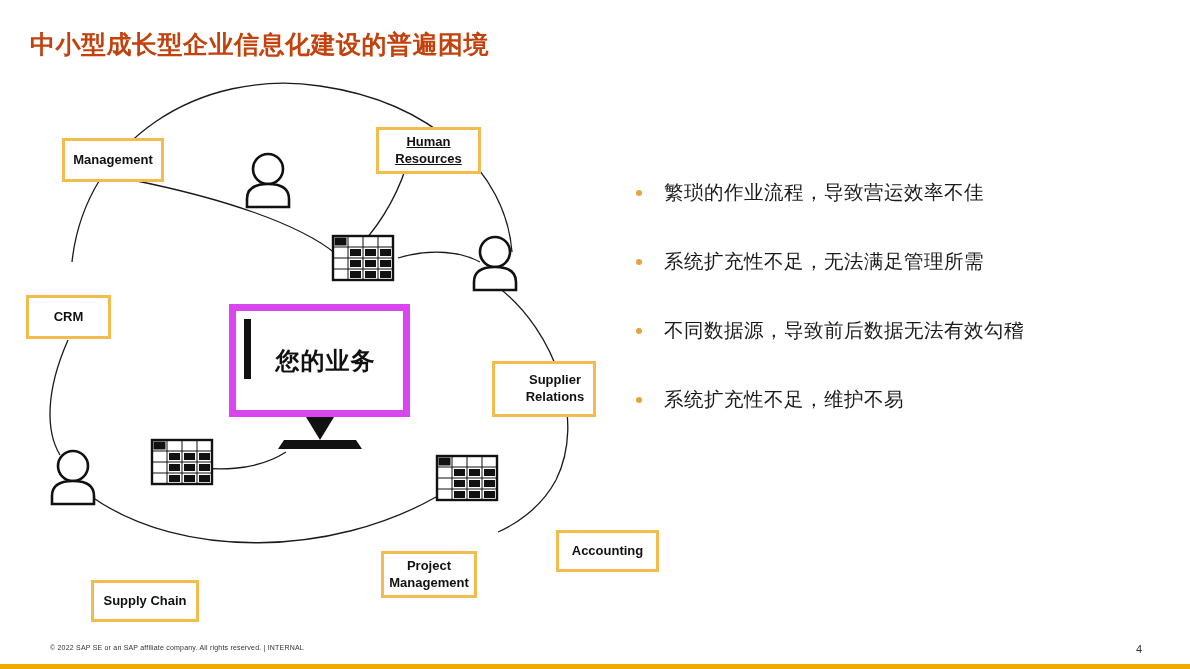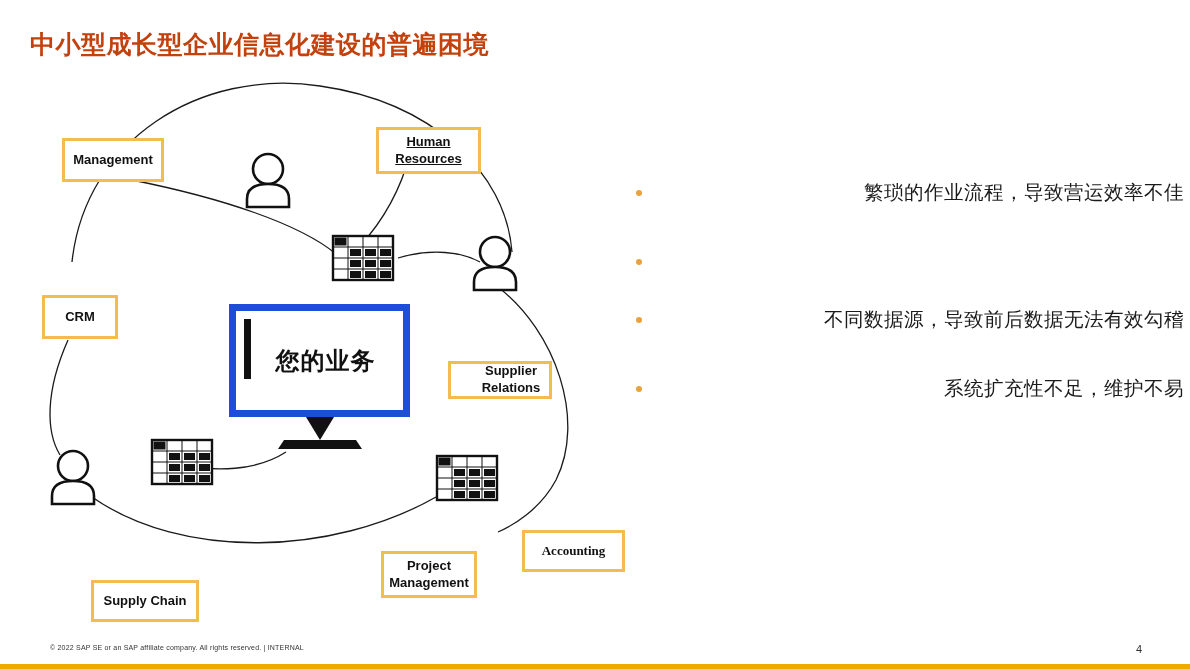--- a/index.html
+++ b/index.html
@@ -9,33 +9,33 @@
 
   .title { position:absolute; left:30px; top:28px; font-size:25px; font-weight:bold; color:#c2410c; letter-spacing:0.5px; }
 
   .diagram-svg { position:absolute; left:0; top:0; z-index:1; }
 
   .node { position:absolute; z-index:3; border:3px solid #F2BC4F; background:#fff;
           display:flex; align-items:center; justify-content:center; text-align:center;
           font-weight:bold; font-size:13px; color:#111; white-space:pre-line; line-height:1.3; }
   .node-financials { left:62px;  top:138px; width:102px; height:44px; }
   .node-hr         { left:376px; top:127px; width:105px; height:47px;text-decoration:underline; }
-  .node-crm        { left:42px;  top:295px; width:76px; height:44px; }
-  .node-supplier   { left:448px; top:361px; width:104px; height:38px;padding-left:22px; }
-  .node-accounting { left:522px; top:530px; width:103px; height:42px;font-family:Liberation Serif, serif; }
+  .node-crm        { left:26px;  top:295px; width:85px; height:44px; }
+  .node-supplier   { left:492px; top:361px; width:104px; height:56px;padding-left:22px; }
+  .node-accounting { left:556px; top:530px; width:103px; height:42px; }
   .node-project    { left:381px; top:551px; width:96px; height:47px; }
   .node-supply     { left:91px;  top:580px; width:108px; height:42px; }
 
   .monitor { position:absolute; z-index:2; left:229px; top:304px; width:181px; height:113px;
-             border:7px solid #1d4ed8; background:#fff; display:flex; align-items:center; justify-content:center; }
+             border:7px solid #d946ef; background:#fff; display:flex; align-items:center; justify-content:center; }
   .monitor-bar { position:absolute; left:8px; top:8px; width:7px; height:60px; background:#111; }
   .monitor-text { font-size:24px; font-weight:bold; color:#111; margin-left:12px; letter-spacing:1px; }
 
   .bullets { position:absolute; z-index:3; left:636px; top:178px; width:548px; }
-  .bullet-row { display:flex; align-items:flex-start; margin-bottom:40px;justify-content:space-between; }
+  .bullet-row { display:flex; align-items:flex-start; margin-bottom:40px; }
   .bullet-dot { width:6px; height:6px; border-radius:50%; background:#E8A33D; margin:12px 22px 0 0; flex:none; }
   .bullet-text { font-size:19.5px; line-height:29px; color:#1a1a1a; letter-spacing:0.5px; }
 
   .footer { position:absolute; left:50px; bottom:18px; font-size:7px; color:#333; letter-spacing:0.2px; z-index:3; }
   .page-num { position:absolute; right:48px; bottom:14px; font-size:11px; color:#333; z-index:3; }
   .bottom-bar { position:absolute; left:0; bottom:0; width:100%; height:5px; background:#F0AB00; z-index:4; }
 </style>
 </head>
 <body>
 
@@ -106,20 +106,21 @@
 Management</div>
   <div class="node node-supply">Supply Chain</div>
 
   <div class="bullets">
     <div class="bullet-row">
       <span class="bullet-dot"></span>
       <span class="bullet-text">繁琐的作业流程，导致营运效率不佳</span>
     </div>
     <div class="bullet-row">
       <span class="bullet-dot"></span>
+      <span class="bullet-text">系统扩充性不足，无法满足管理所需</span>
     </div>
     <div class="bullet-row">
       <span class="bullet-dot"></span>
       <span class="bullet-text">不同数据源，导致前后数据无法有效勾稽</span>
     </div>
     <div class="bullet-row">
       <span class="bullet-dot"></span>
       <span class="bullet-text">系统扩充性不足，维护不易</span>
     </div>
   </div>

